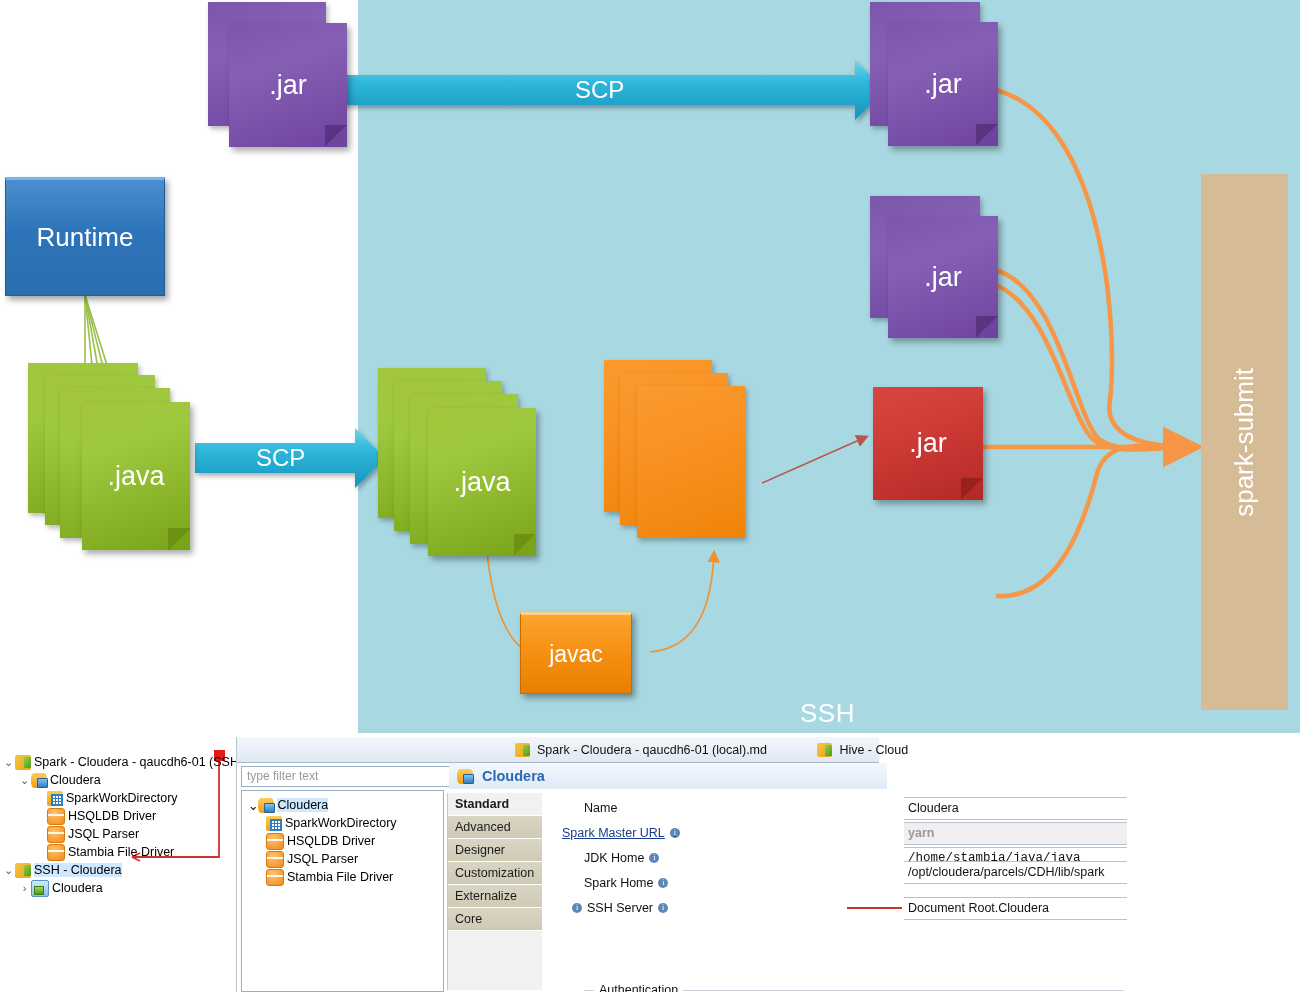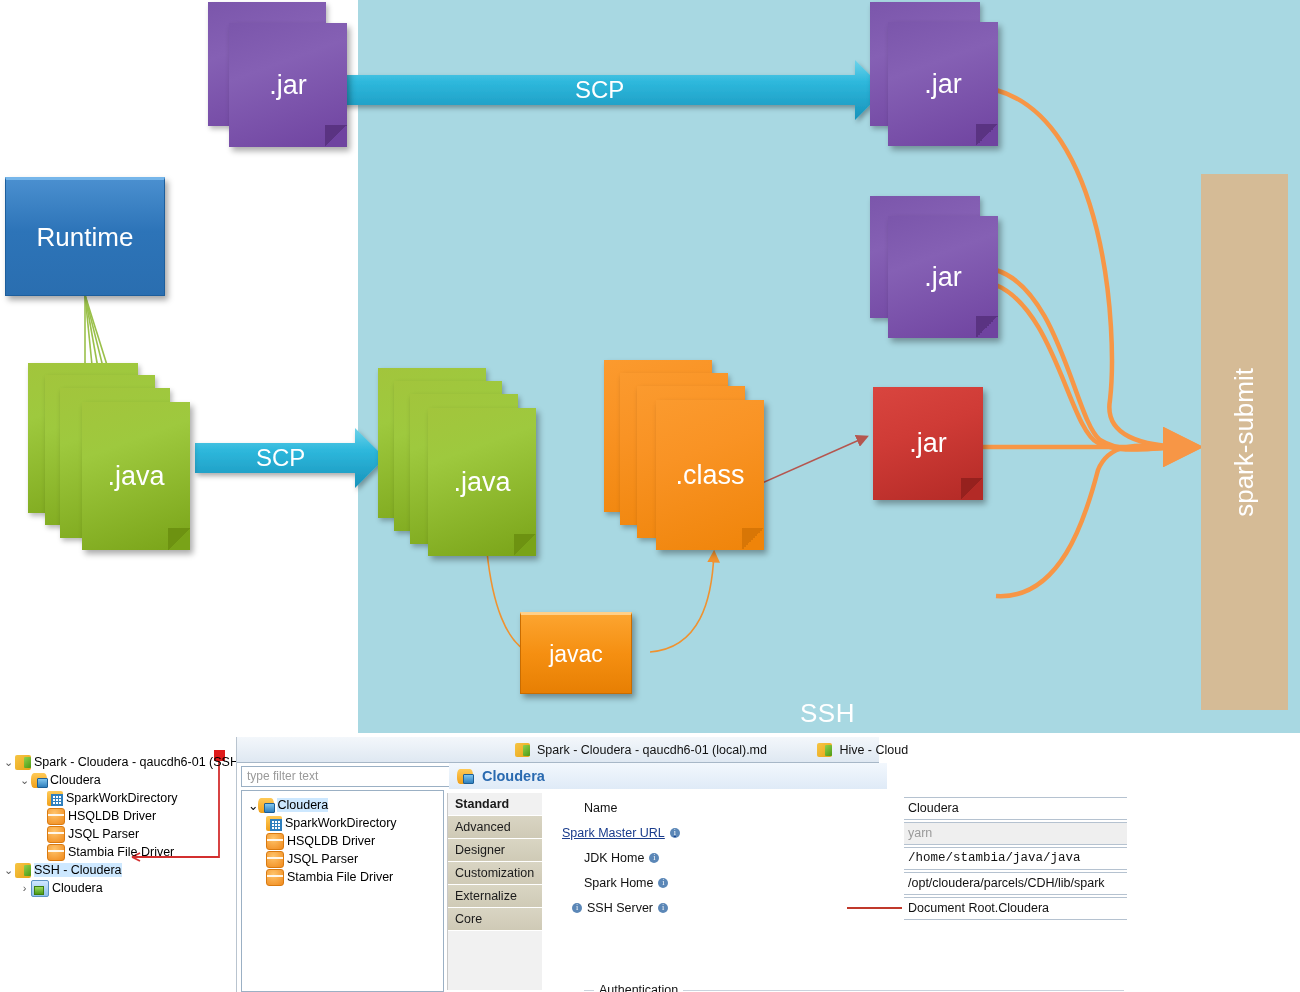--- a/index.html
+++ b/index.html
@@ -224,24 +224,20 @@
   <div class="stack-ghost java-green" style="left:394px;top:381px;width:108px;height:150px;"></div>
   <div class="stack-ghost java-green" style="left:410px;top:394px;width:108px;height:150px;"></div>
   <div class="doc java-green" style="left:428px;top:408px;width:108px;height:148px;">
     <span>.java</span>
     <span class="fold"></span>
   </div>
 
   <div class="stack-ghost class-orange" style="left:604px;top:360px;width:108px;height:152px;"></div>
   <div class="stack-ghost class-orange" style="left:620px;top:373px;width:108px;height:152px;"></div>
   <div class="stack-ghost class-orange" style="left:637px;top:386px;width:108px;height:152px;"></div>
-  <div class="doc class-orange" style="left:656px;top:400px;width:108px;height:150px;">
-    <span>.class</span>
-    <span class="fold"></span>
-  </div>
 
   <div class="doc jar-red" style="left:873px;top:387px;width:110px;height:113px;">
     <span>.jar</span>
     <span class="fold"></span>
   </div>
 
   <div id="javac-box">
     <span>javac</span>
   </div>
 
@@ -366,35 +362,35 @@
             <span>Name</span>
           </div>
         </div>
         <div class="finput" style="top: 4px;">Cloudera</div>
         <div class="frow" style="top: 27px; left: 0px;">
           <div class="flabel link" style="margin-left: 20px;">
             <span>Spark Master URL</span>
             <span class="infoi">i</span>
           </div>
         </div>
-        <div class="finput dis" style="top: 29px;">yarn</div>
+        <div class="finput dis" style="top: 29px; font-weight: bold;">yarn</div>
         <div class="frow" style="top: 52px; left: 0px;">
           <div class="flabel" style="margin-left: 42px;">
             <span>JDK Home</span>
             <span class="infoi">i</span>
           </div>
         </div>
         <div class="finput" style="top: 54px; font-family: Liberation Mono, monospace;">/home/stambia/java/java</div>
         <div class="frow" style="top: 77px; left: 0px;">
           <div class="flabel" style="margin-left: 42px;">
             <span>Spark Home</span>
             <span class="infoi">i</span>
           </div>
         </div>
-        <div class="finput" style="top: 79px;">/opt/cloudera/parcels/CDH/lib/spark</div>
+        <div class="finput" style="top: 68px;">/opt/cloudera/parcels/CDH/lib/spark</div>
         <div class="frow" style="top: 102px; left: 0px;">
           <div class="flabel" style="margin-left: 30px;">
             <span class="infoi">i</span>
             <span>SSH Server</span>
             <span class="infoi">i</span>
           </div>
           <div id="redlink" style="position: absolute; left: 305px; top: 12px; width: 55px; height: 1.5px; background: rgb(192, 57, 43);"></div>
         </div>
         <div class="finput" style="top: 104px;">Document Root.Cloudera</div>
       </div>

